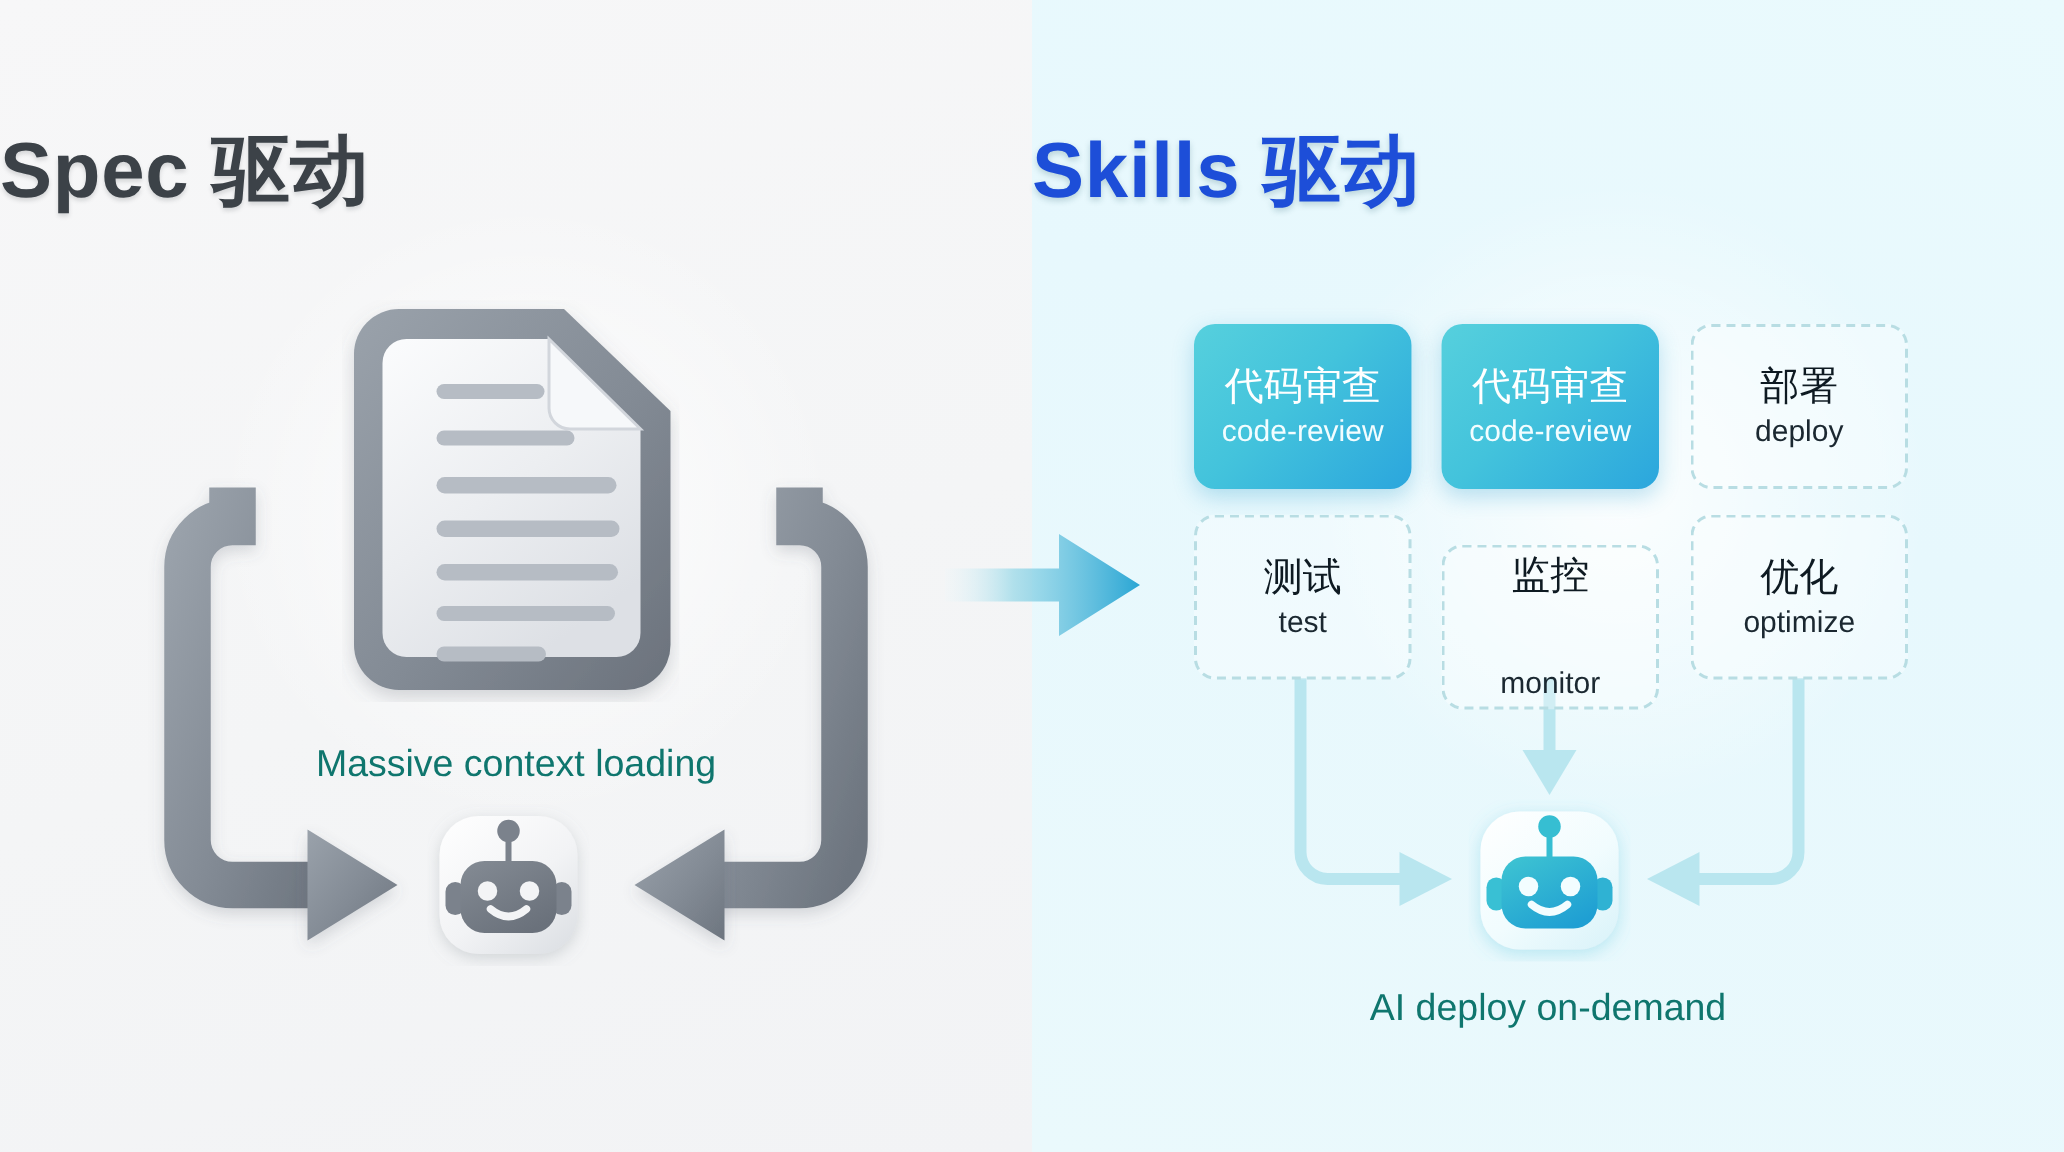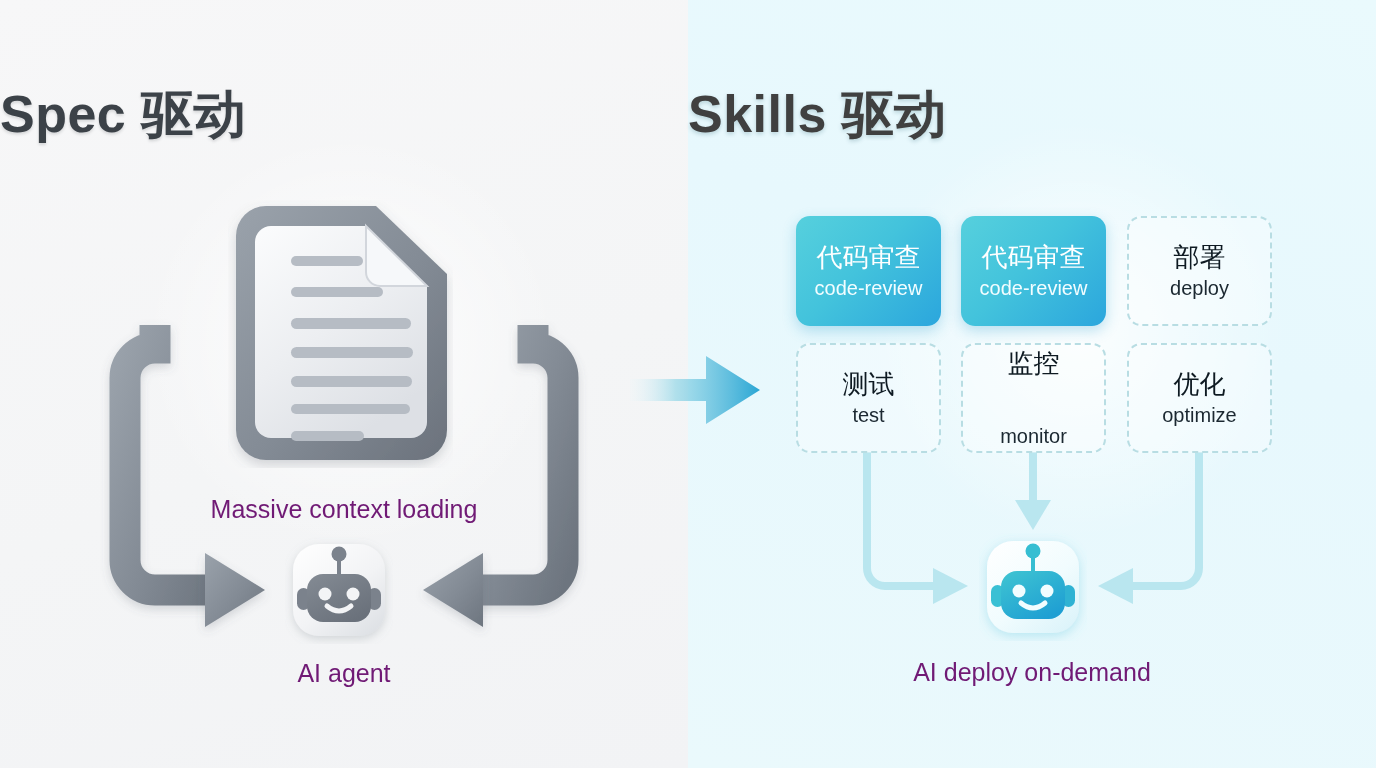--- a/index.html
+++ b/index.html
@@ -62,21 +62,21 @@
   }
   #title-left {
     left: 0; width: 688px;
     top: 88px;
     color: #3c4248;
     text-shadow: 0 2px 3px rgba(60,66,72,0.18);
   }
   #title-right {
     left: 688px; width: 688px;
     top: 88px;
-    color: #404040;
+    color: #1d4ed8;
     text-shadow: 0 2px 4px rgba(13,79,92,0.22);
   }
 
   
   #left-loop {
     position: absolute;
     left: 0; top: 0;
     width: 688px; height: 768px;
     pointer-events: none;
   }
@@ -88,21 +88,21 @@
     top: 200px;
     width: 225px;
     height: 268px;
   }
 
   
   .caption {
     position: absolute;
     text-align: center;
     white-space: nowrap;
-    color: #701a75;
+    color: #0f766e;
     font-size: 25px;
     line-height: 1;
   }
   #caption-context {
     left: 0; width: 688px;
     top: 497px;
   }
   #caption-agent-left {
     left: 0; width: 688px;
     top: 661px;
@@ -281,21 +281,20 @@
     <rect x="83" y="52" width="13" height="22" rx="6.5" fill="#7b828c"></rect>
 
     <rect x="22" y="38" width="64" height="48" rx="16" fill="url(#robotHeadGray)"></rect>
 
     <circle cx="40" cy="58" r="6.5" fill="#f3f4f6"></circle>
     <circle cx="68" cy="58" r="6.5" fill="#f3f4f6"></circle>
 
     <path d="M 42 70 Q 54 80 66 70" fill="none" stroke="#f3f4f6" stroke-width="5" stroke-linecap="round"></path>
   </svg>
 
-  <div class="caption" id="caption-agent-left">AI agent</div>
 
   <div class="title" id="title-left">Spec 驱动</div>
   <div class="title" id="title-right">Skills 驱动</div>
 
   <svg id="center-arrow" viewBox="0 0 130 76">
     <defs>
       <linearGradient id="gCenter" x1="0" y1="0" x2="1" y2="0">
         <stop offset="0%" stop-color="#e9f7fb" stop-opacity="0.15"></stop>
         <stop offset="35%" stop-color="#9ad9e8" stop-opacity="0.75"></stop>
         <stop offset="100%" stop-color="#2aa6d4"></stop>
@@ -333,21 +332,21 @@
   <div class="card inactive" style="left:1127px; top:216px;align-items:center;">
     <div class="card-cn">部署</div>
     <div class="card-en">deploy</div>
   </div>
 
   <div class="card inactive" style="left:796px; top:343px;">
     <div class="card-cn">测试</div>
     <div class="card-en">test</div>
   </div>
 
-  <div class="card inactive" style="left:961px; top:343px;gap:43px;">
+  <div class="card inactive" style="left:961px; top:363px;gap:43px;">
     <div class="card-cn">监控</div>
     <div class="card-en">monitor</div>
   </div>
 
   <div class="card inactive" style="left:1127px; top:343px;">
     <div class="card-cn">优化</div>
     <div class="card-en">optimize</div>
   </div>
 
   <svg id="robot-right" viewBox="0 0 108 108">

